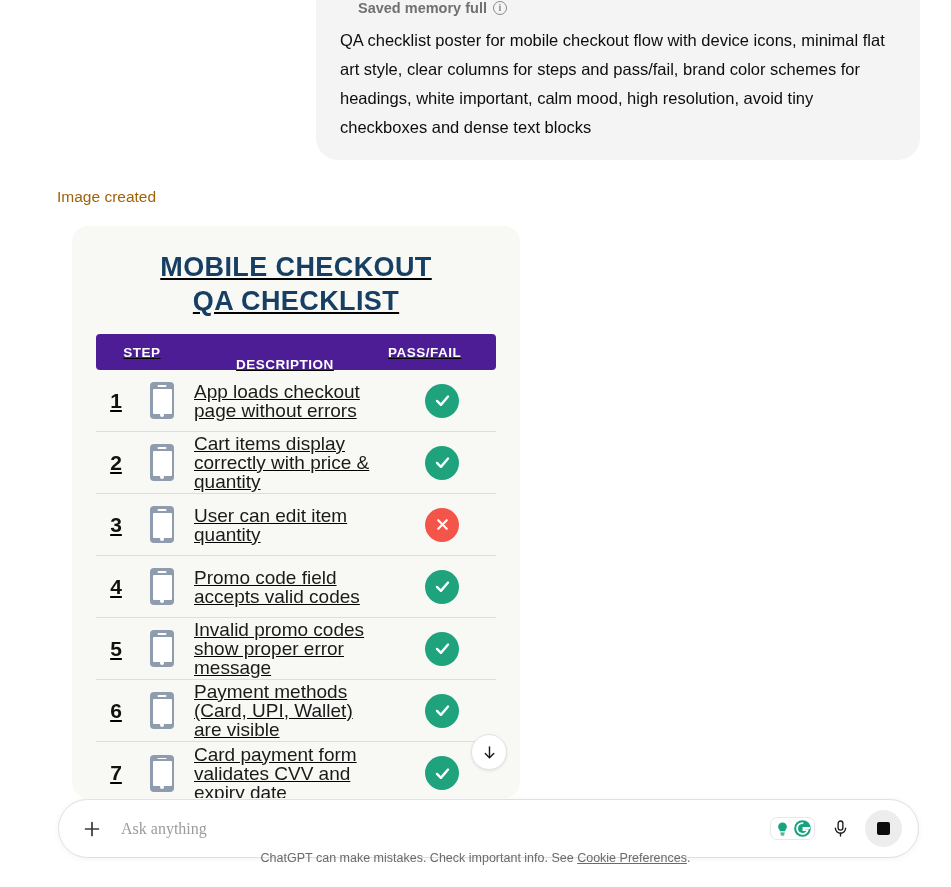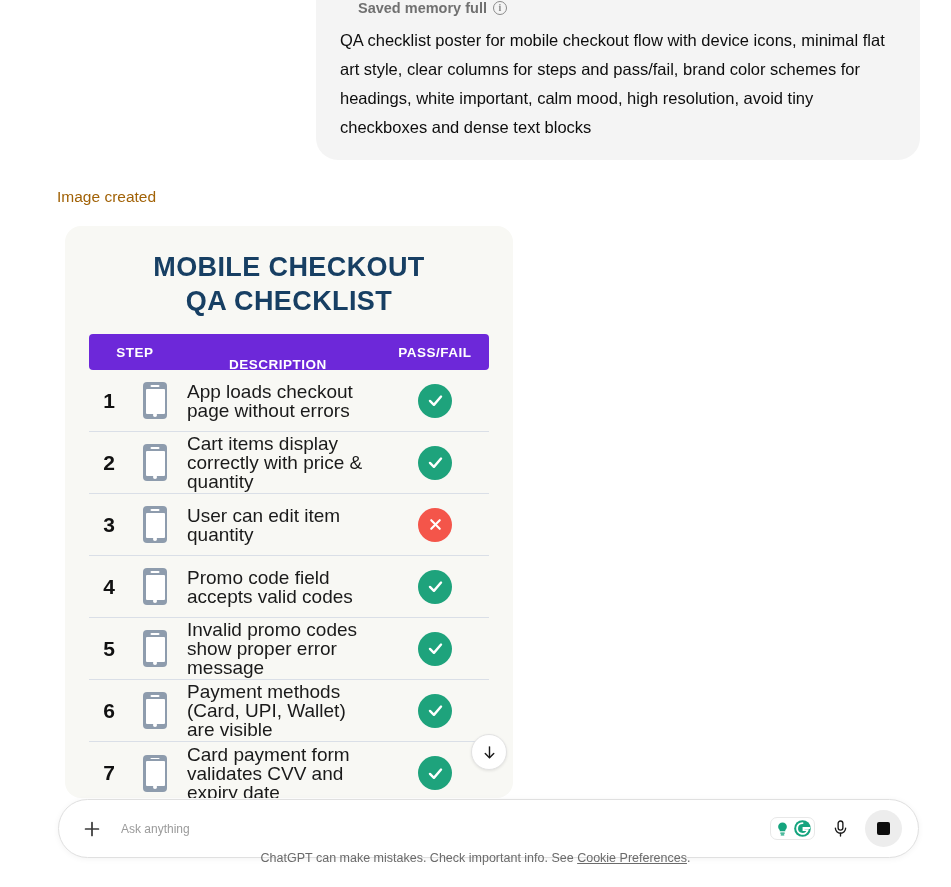--- a/index.html
+++ b/index.html
@@ -51,52 +51,53 @@
   .image-created {
     position: absolute;
     left: 57px; top: 188px;
     font-size: 15.5px;
     color: #a16207;
   }
 
   
   .poster {
     position: absolute;
-    left: 65px; top: 226px;
+    left: 72px; top: 226px;
     width: 448px; height: 572px;
     background: #f8f8f4;
     border-radius: 16px;
     overflow: hidden;
+    text-decoration: underline;
   }
   .poster-title {
     text-align: center;
     color: #173f63;
     font-weight: bold;
     font-size: 27px;
     letter-spacing: 0.4px;
     line-height: 34px;
     padding: 24px 20px 0 20px;
   }
   .poster-title .l2 { display: block; }
 
   .tbl { margin: 16px 24px 0 24px; }
   .thead {
-    background: #6d28d9;
+    background: #4c1d95;
     border-radius: 4px;
     display: flex;
     align-items: center;
     height: 36px;
     color: #ffffff;
     font-weight: bold;
     font-size: 13.5px;
     letter-spacing: 0.5px;
   }
   .c-step { width: 92px; text-align: center; }
   .c-desc { flex: 1; text-align: center; padding-right: 6px; margin-top: 25px; }
-  .c-pf   { width: 108px; text-align: center; }
+  .c-pf   { width: 108px; }
 
   .trow {
     display: flex;
     align-items: center;
     height: 62px;
     border-bottom: 1.4px solid #dadfe7;
   }
   .trow:last-child { border-bottom: none; }
 
   .stepnum {
@@ -183,22 +184,22 @@
   .plus-btn {
     width: 26px; height: 26px;
     display: flex; align-items: center; justify-content: center;
     color: #3a3a3a;
     flex: none;
   }
   .ask-input {
     flex: 1;
     border: none; outline: none;
     background: transparent;
-    font-family: Liberation Sans, sans-serif;
-    font-size: 12px;
+    font-family: Liberation Serif, serif;
+    font-size: 16px;
     color: #0d0d0d;
     padding-left: 16px;
   }
   .ask-input::placeholder { color: #9b9b9b; }
 
   .gram {
     display: flex; align-items: center;
     gap: 1px;
     background: #ffffff;
     border: 1px solid #e8e8e8;

